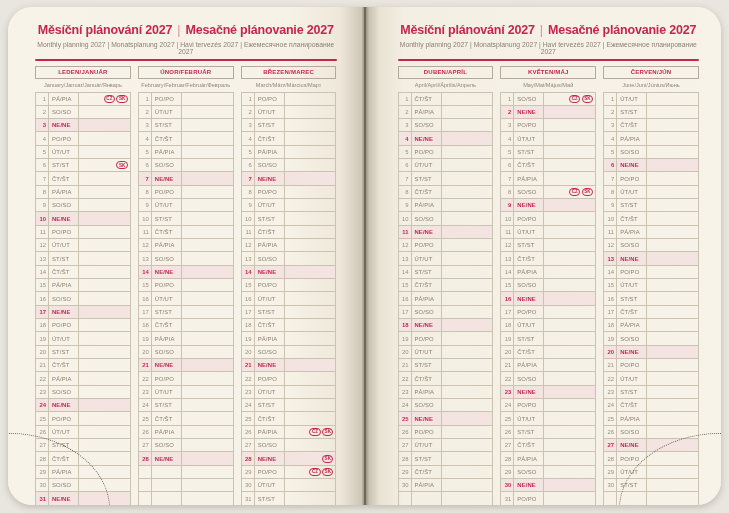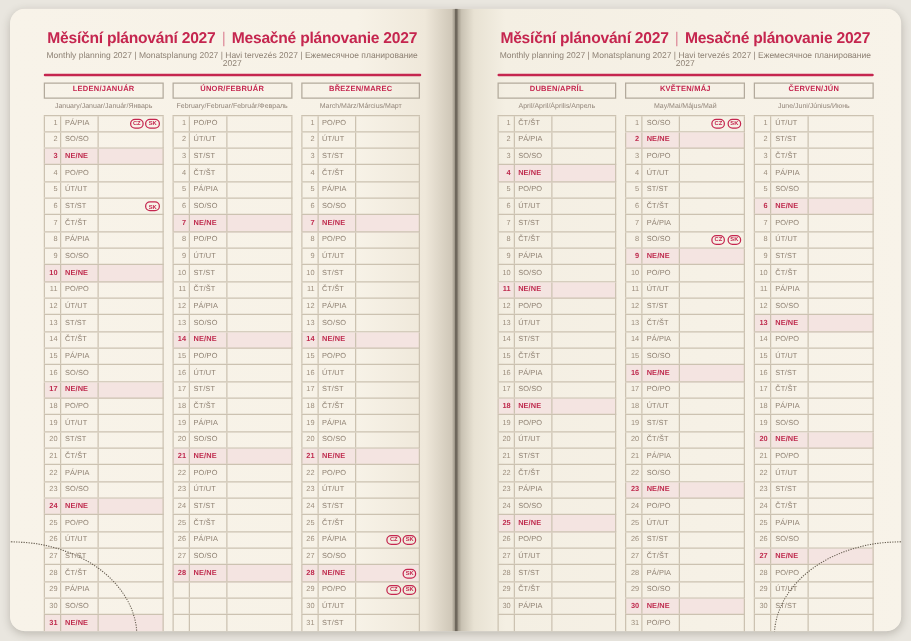--- a/index.html
+++ b/index.html
@@ -4,21 +4,21 @@
 <style>
   html,body { margin:0; padding:0; }
   body {
     width:729px; height:513px;
     background:#e9e6df;
     font-family:"Liberation Sans", sans-serif;
     position:relative; overflow:hidden;
   }
   .book {
     position:absolute; left:8px; top:7px; width:713px; height:498px;
-    display:flex; border-radius:12px; overflow:hidden;
+    display:flex; border-radius:24px; overflow:hidden;
     box-shadow:0 2px 7px rgba(60,50,40,.25);
   }
   .page { width:50%; height:100%; position:relative; box-sizing:border-box; }
   .page.left  { background:linear-gradient(to right,#f8f3e9 0%,#f7f2e7 78%,#f0ead d 92%,#efe8da 93%,#cfc7b8 99%,#857e71 100%); }
   .page.left  { background:linear-gradient(to right,#f8f3e9 0%,#f7f2e7 78%,#efe8da 93%,#cfc7b8 99%,#857e71 100%); }
   .page.right { background:linear-gradient(to right,#8e8779 0%,#c9c2b3 1.2%,#e8e2d3 4%,#f4efe3 11%,#f8f3e9 100%); }
   .spine { position:absolute; left:50%; top:0; width:2px; height:100%; margin-left:-1px; background:#6e675c; z-index:5; }
 
   .page-inner { position:absolute; inset:0; padding:16px 28px 0 27px; box-sizing:border-box; display:flex; flex-direction:column; }
   .page.right .page-inner { padding:16px 22px 0 33px; }

